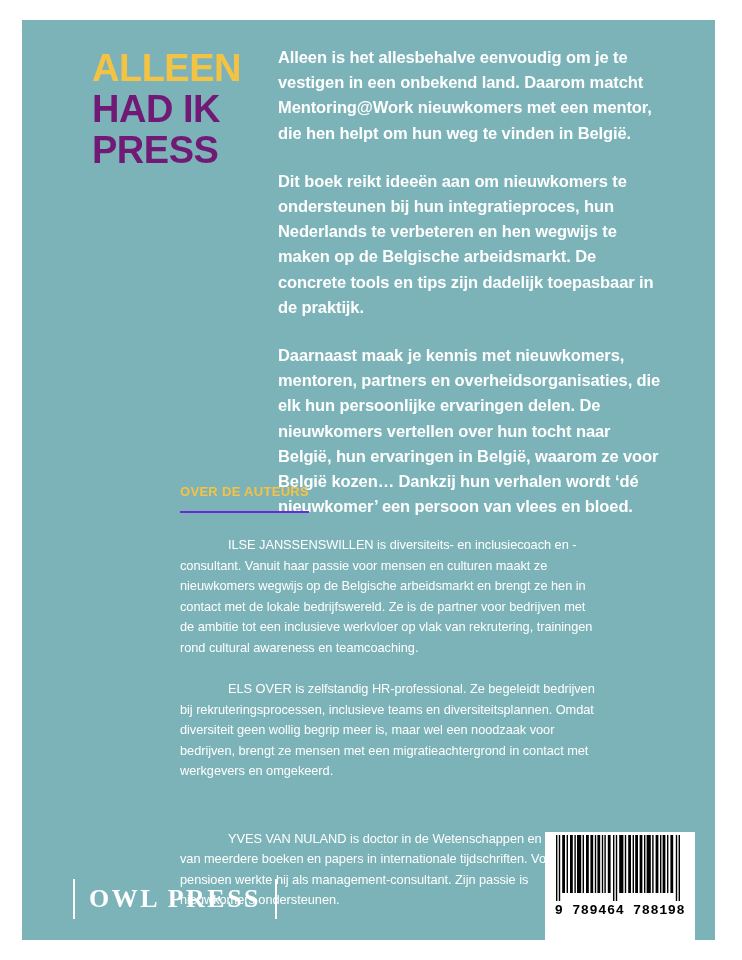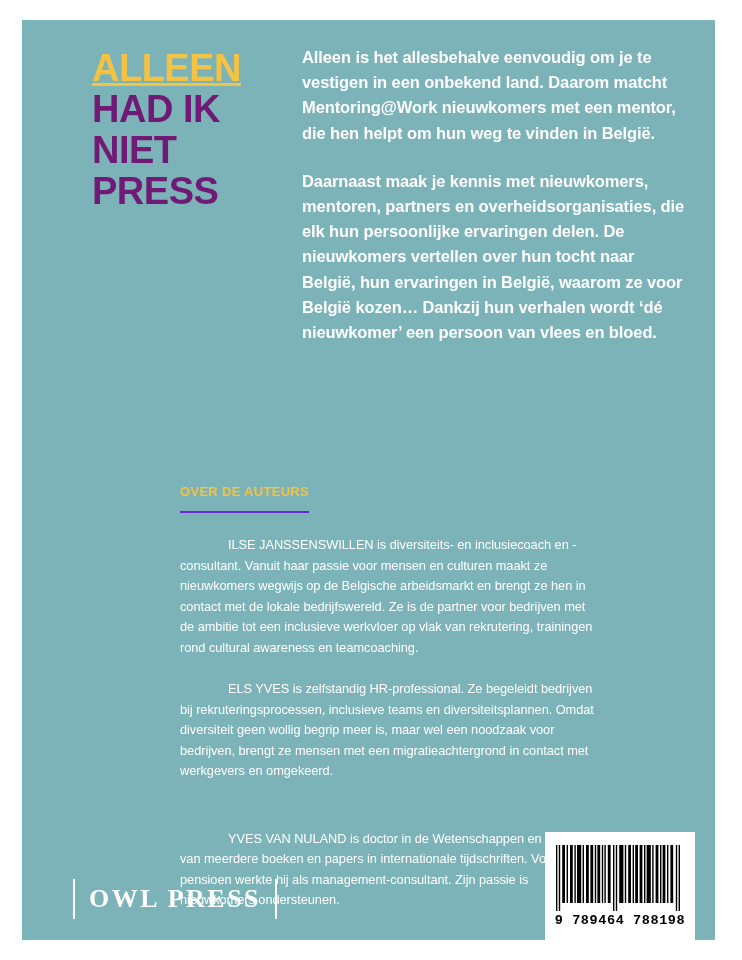--- a/index.html
+++ b/index.html
@@ -39,27 +39,26 @@
     font-family: "Liberation Sans", sans-serif;
     font-weight: bold;
     font-size: 38px;
     line-height: 41px;
     letter-spacing: -0.5px;
     color: #701a75;
     white-space: nowrap;
   }
   .title-line.accent {
     color: #f5c343;
-    text-decoration: underline;
   }
 
   
   #blurb {
     position: absolute;
-    left: 280px;
+    left: 256px;
     top: 25px;
     width: 390px;
   }
   .blurb-para {
     margin: 0 0 23px 0;
     color: #ffffff;
     font-family: "Liberation Sans", sans-serif;
     font-weight: bold;
     font-size: 16.5px;
     line-height: 25.2px;
@@ -128,21 +127,21 @@
 
   
   #barcode-block {
     position: absolute;
     left: 523px;
     top: 812px;
     width: 150px;
     height: 108px;
     background: #ffffff;
     box-sizing: border-box;
-    padding: 13px 10px 6px 10px;
+    padding: 3px 10px 6px 10px;
     display: flex;
     flex-direction: column;
     align-items: center;
   }
   #barcode-bars {
     width: 128px;
     height: 66px;
     display: block;
   }
   #barcode-number {
@@ -156,35 +155,35 @@
   }
 </style>
 </head>
 <body>
 
 <div id="cover">
 
   <div id="title-block">
     <span class="title-line accent">ALLEEN</span>
     <span class="title-line">HAD IK</span>
-    <span class="title-line">NIET</span>
     <span class="title-line">PRESS</span>
   </div>
 
   <div id="blurb">
     <p class="blurb-para">Alleen is het allesbehalve eenvoudig om je te vestigen in een onbekend land. Daarom matcht Mentoring@Work nieuwkomers met een mentor, die hen helpt om hun weg te vinden in België.</p>
+    <p class="blurb-para">Dit boek reikt ideeën aan om nieuwkomers te ondersteunen bij hun integratieproces, hun Nederlands te verbeteren en hen wegwijs te maken op de Belgische arbeidsmarkt. De concrete tools en tips zijn dadelijk toepasbaar in de praktijk.</p>
     <p class="blurb-para">Daarnaast maak je kennis met nieuwkomers, mentoren, partners en overheidsorganisaties, die elk hun persoonlijke ervaringen delen. De nieuwkomers vertellen over hun tocht naar België, hun ervaringen in België, waarom ze voor België kozen… Dankzij hun verhalen wordt ‘dé nieuwkomer’ een persoon van vlees en bloed.</p>
   </div>
 
   <div id="authors">
     <div id="authors-heading">OVER DE AUTEURS</div>
 
     <p class="author-bio"><span class="author-name">ILSE JANSSENSWILLEN</span><span> is diversiteits- en inclusiecoach en -consultant. Vanuit haar passie voor mensen en culturen maakt ze nieuwkomers wegwijs op de Belgische arbeidsmarkt en brengt ze hen in contact met de lokale bedrijfswereld. Ze is de partner voor bedrijven met de ambitie tot een inclusieve werkvloer op vlak van rekrutering, trainingen rond cultural awareness en teamcoaching.</span></p>
 
-    <p class="author-bio"><span class="author-name">ELS YVES</span><span> is zelfstandig HR-professional. Ze begeleidt bedrijven bij rekruteringsprocessen, inclusieve teams en diversiteitsplannen. Omdat diversiteit geen wollig begrip meer is, maar wel een noodzaak voor bedrijven, brengt ze mensen met een migratieachtergrond in contact met werkgevers en omgekeerd.</span></p>
+    <p class="author-bio"><span class="author-name">ELS OVER</span><span> is zelfstandig HR-professional. Ze begeleidt bedrijven bij rekruteringsprocessen, inclusieve teams en diversiteitsplannen. Omdat diversiteit geen wollig begrip meer is, maar wel een noodzaak voor bedrijven, brengt ze mensen met een migratieachtergrond in contact met werkgevers en omgekeerd.</span></p>
 
     <p class="author-bio"><span class="author-name">YVES VAN NULAND</span><span> is doctor in de Wetenschappen en co-auteur van meerdere boeken en papers in internationale tijdschriften. Voor zijn pensioen werkte hij als management-consultant. Zijn passie is nieuwkomers ondersteunen.</span></p>
   </div>
 
   <div id="publisher">
     <div class="rule"></div>
     <div id="publisher-name">OWL PRESS</div>
     <div class="rule"></div>
   </div>
 

